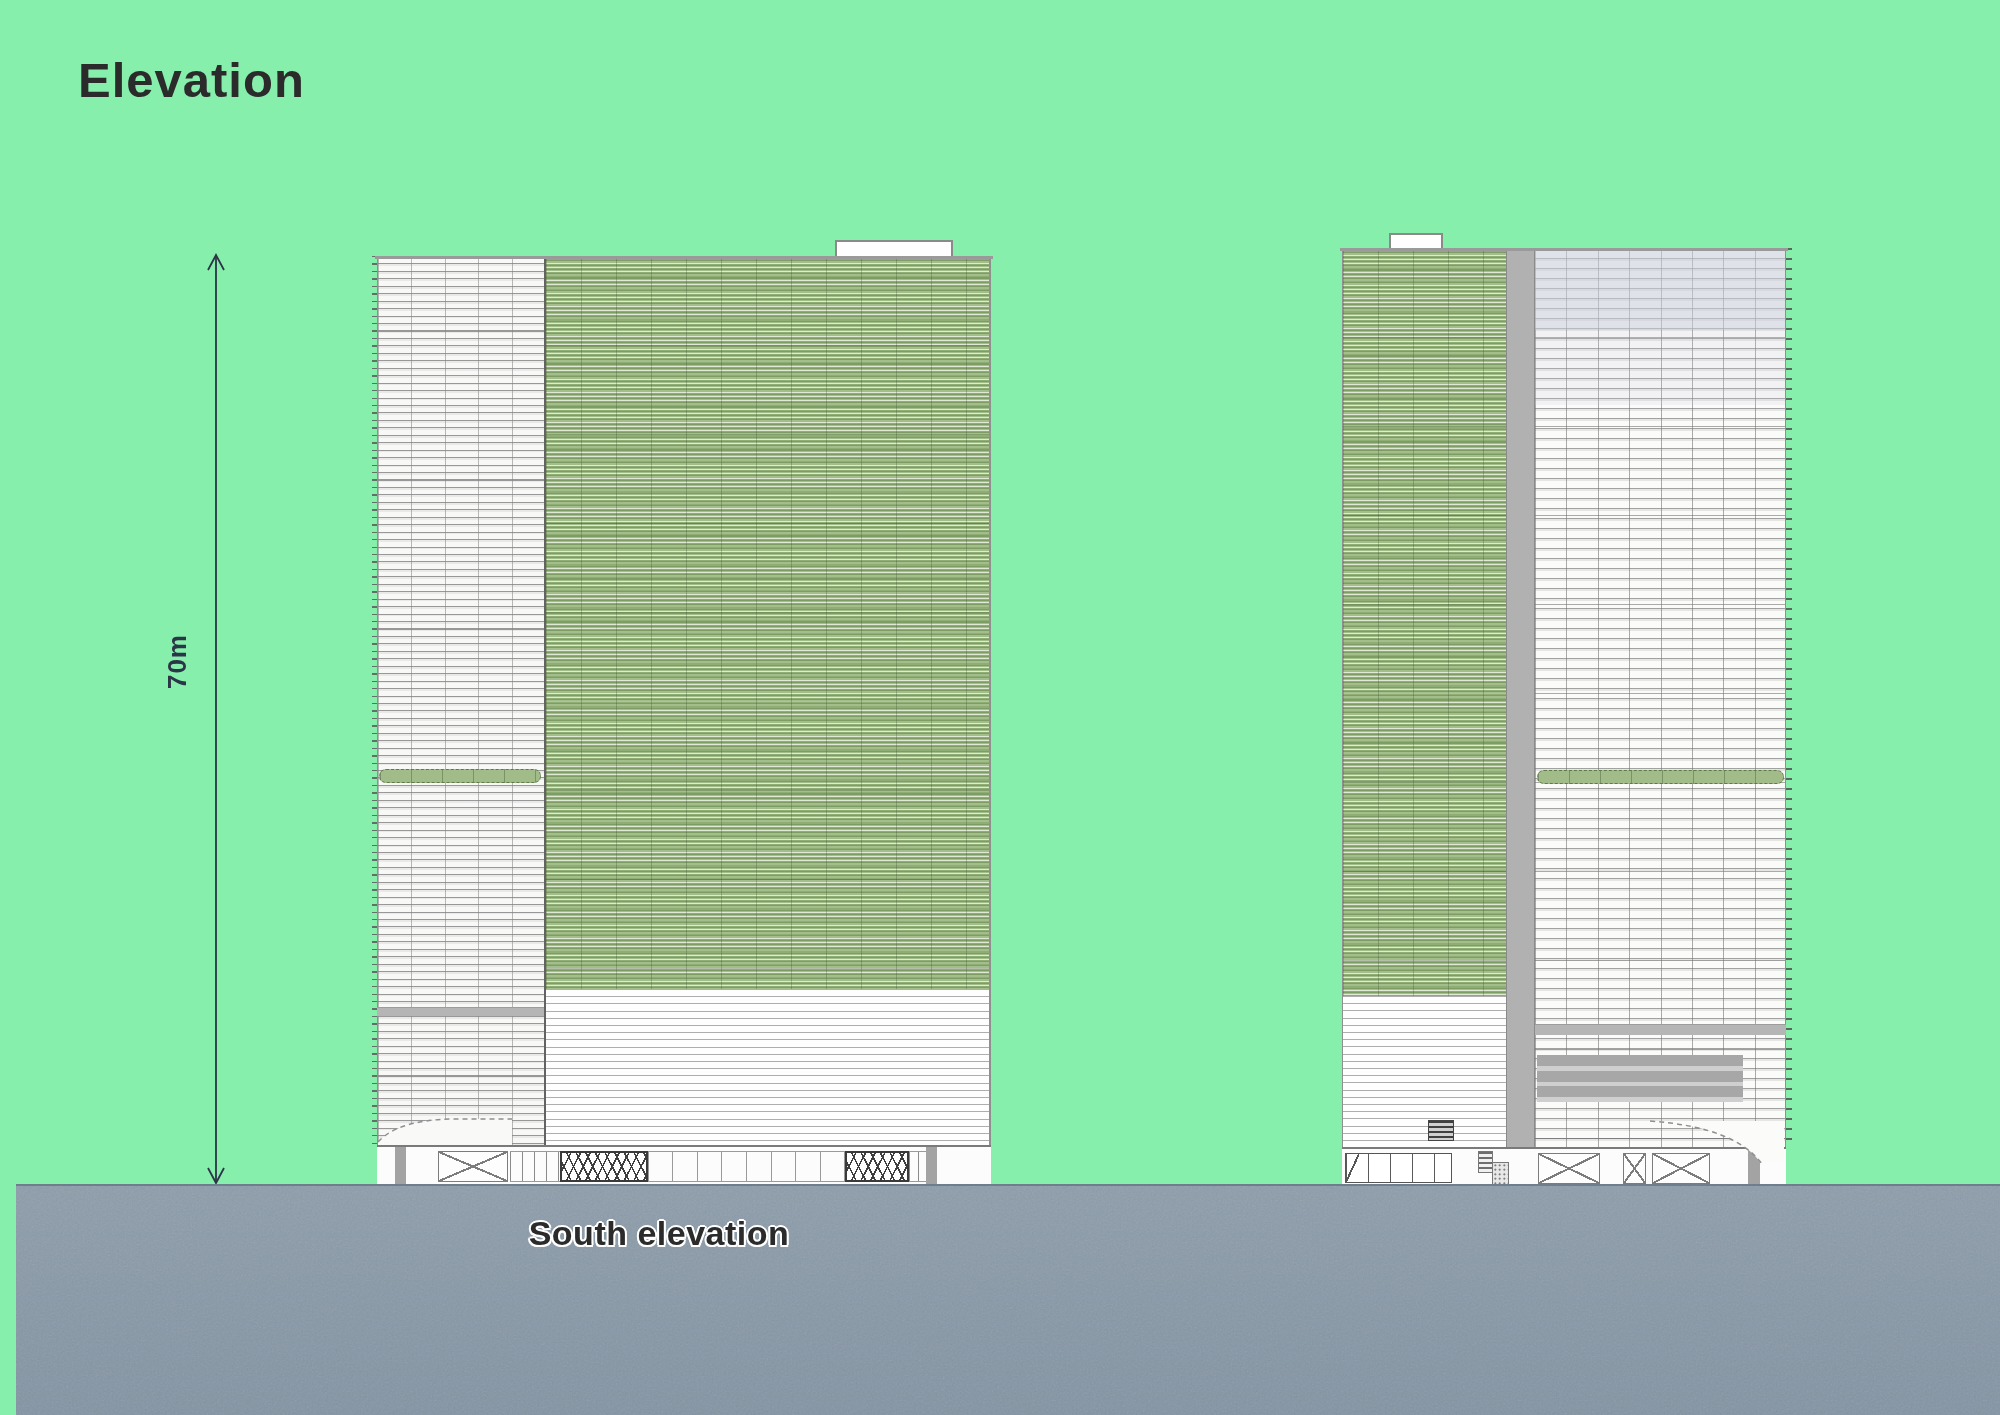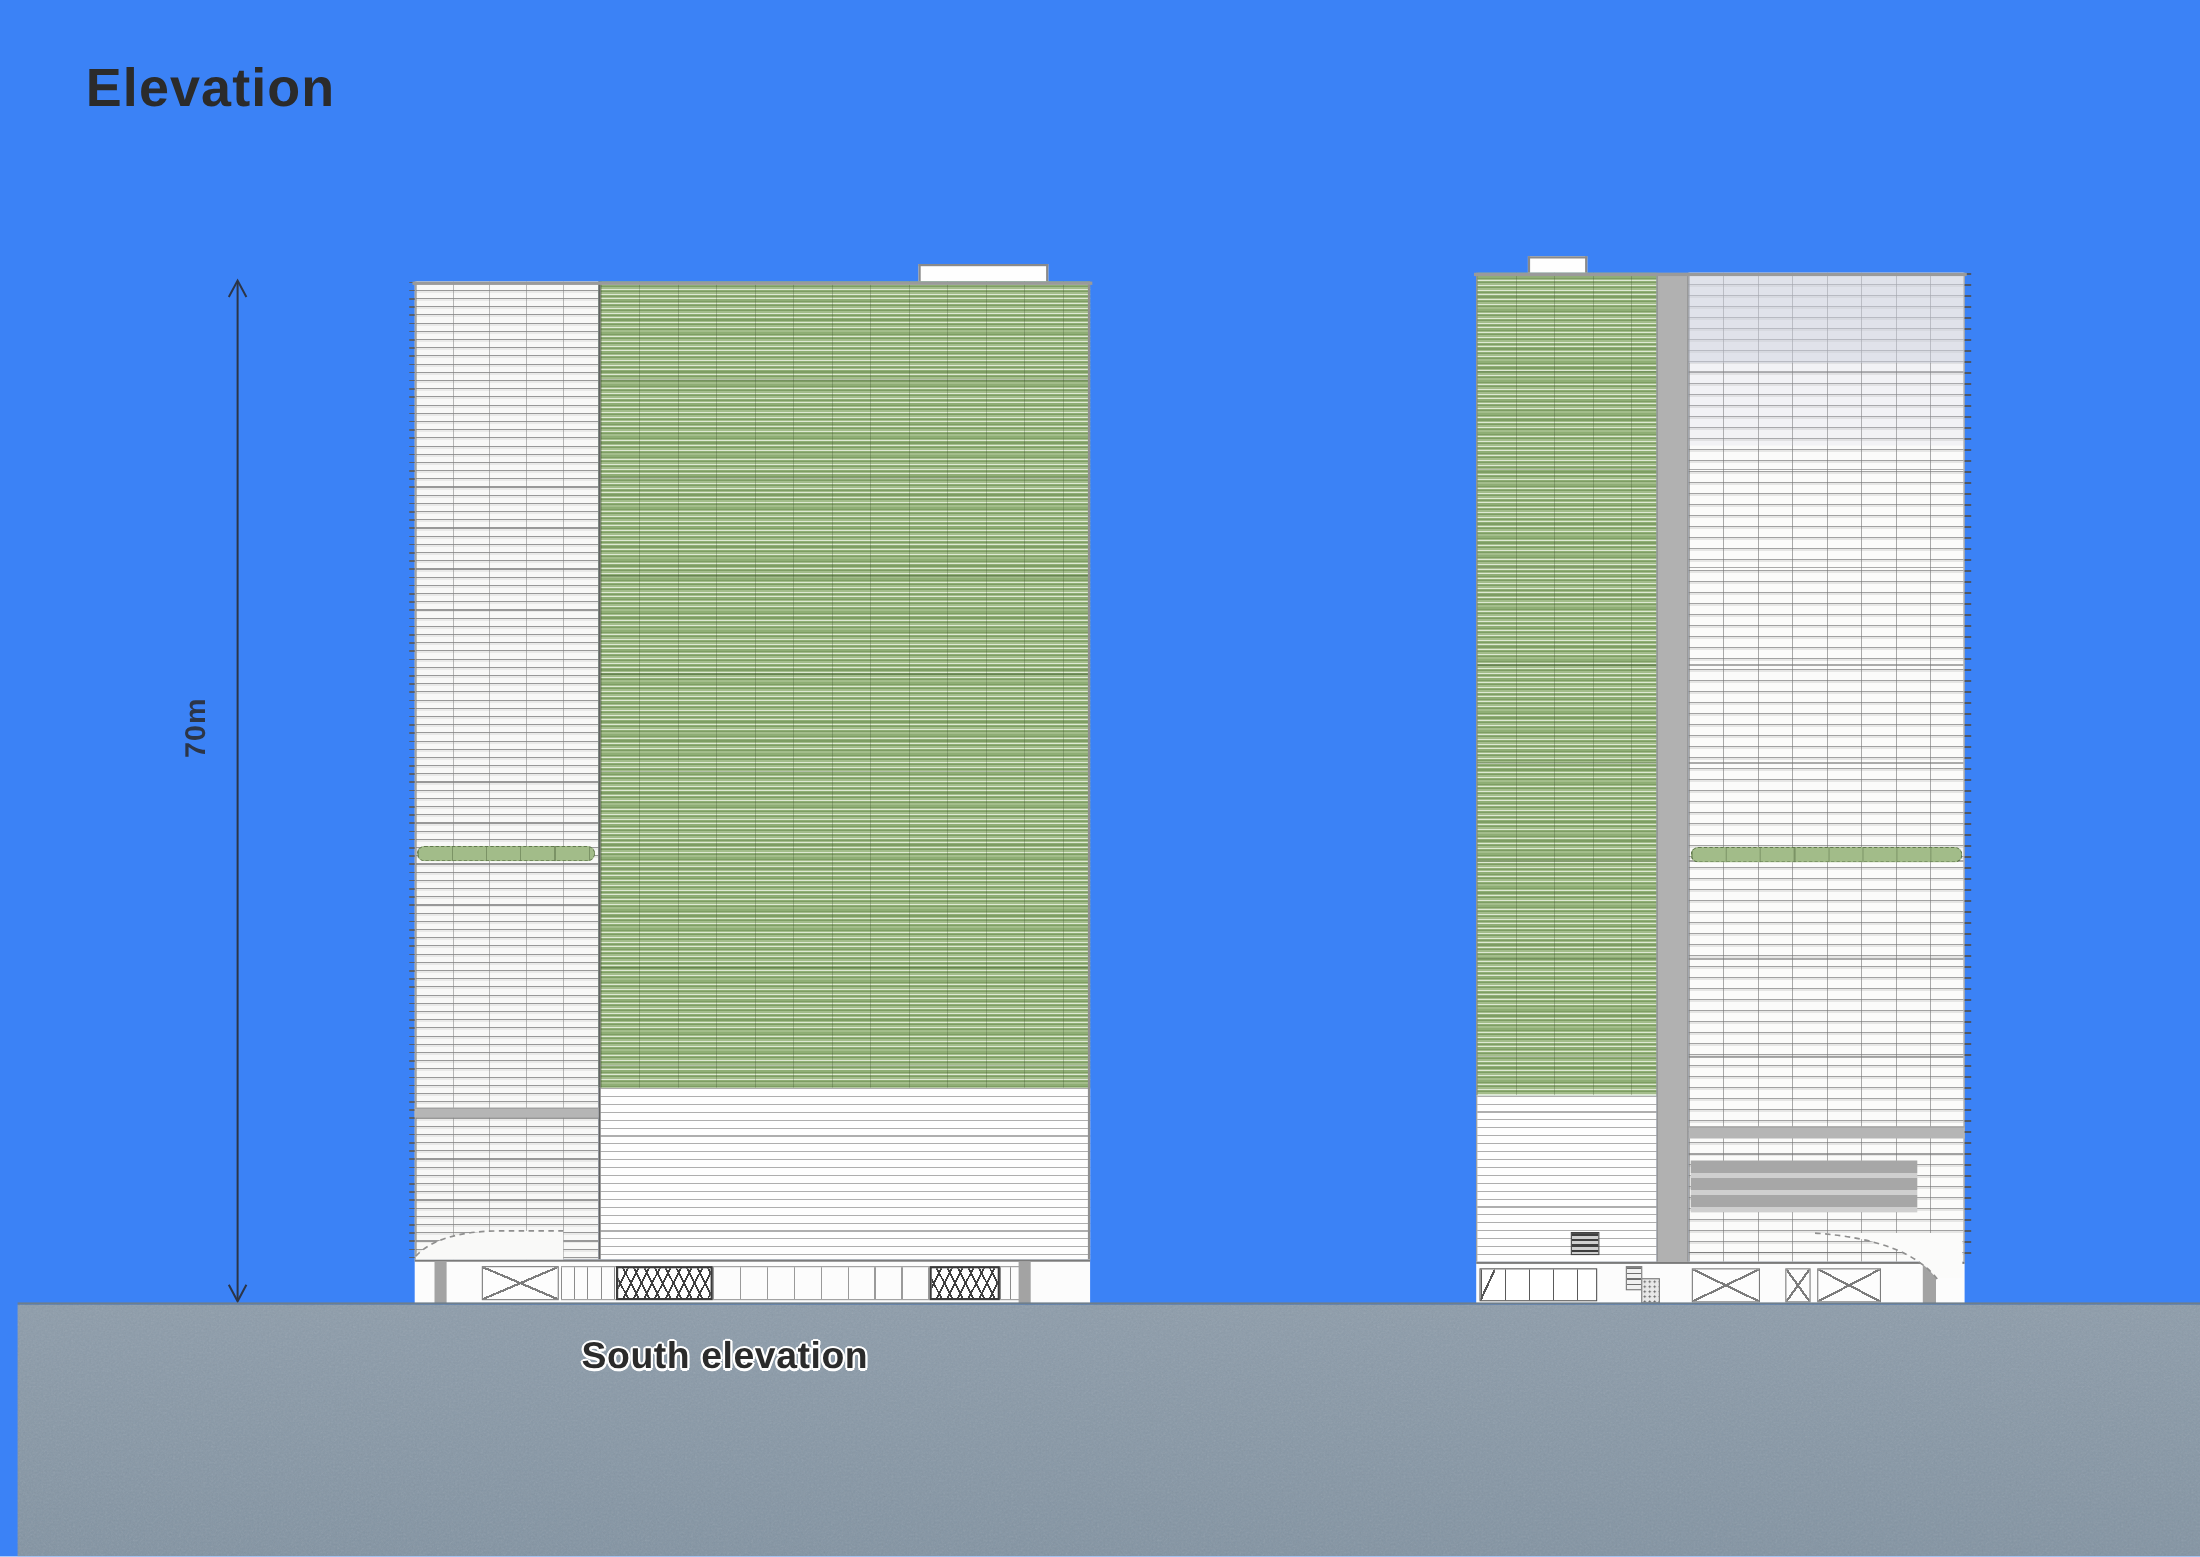--- a/index.html
+++ b/index.html
@@ -1,19 +1,19 @@
 <!DOCTYPE html>
 <html style="--title-ink: #2b2b2b; --label-ink: #2b2b2b; --dimension-ink: #2c3547; --facade-green: #a3bd8b; --facade-green-light: #dfe9d4; --facade-green-dark: #7e9d64; --core-gray: #b1b1b1; --band-gray: #b5b5b5; --tint-lavender: #cbcddd; --line-gray: #9a9a9a; --ground: #8e9dab;"><head>
 <meta charset="utf-8">
 <style>
   * { margin:0; padding:0; box-sizing:border-box; }
   html,body { background:#ffffff; }
   .canvas {
     position:relative; width:2000px; height:1415px;
-    background:#3b82f6; overflow:hidden;
+    background:#86efac; overflow:hidden;
     font-family:"Liberation Sans", sans-serif;
   }
 
   
   .sheet-title {
     position:absolute; left:78px; top:52px;
     font-size:49px; font-weight:700; letter-spacing:1px;
     color:var(--title-ink,#2b2b2b);
   }
 

